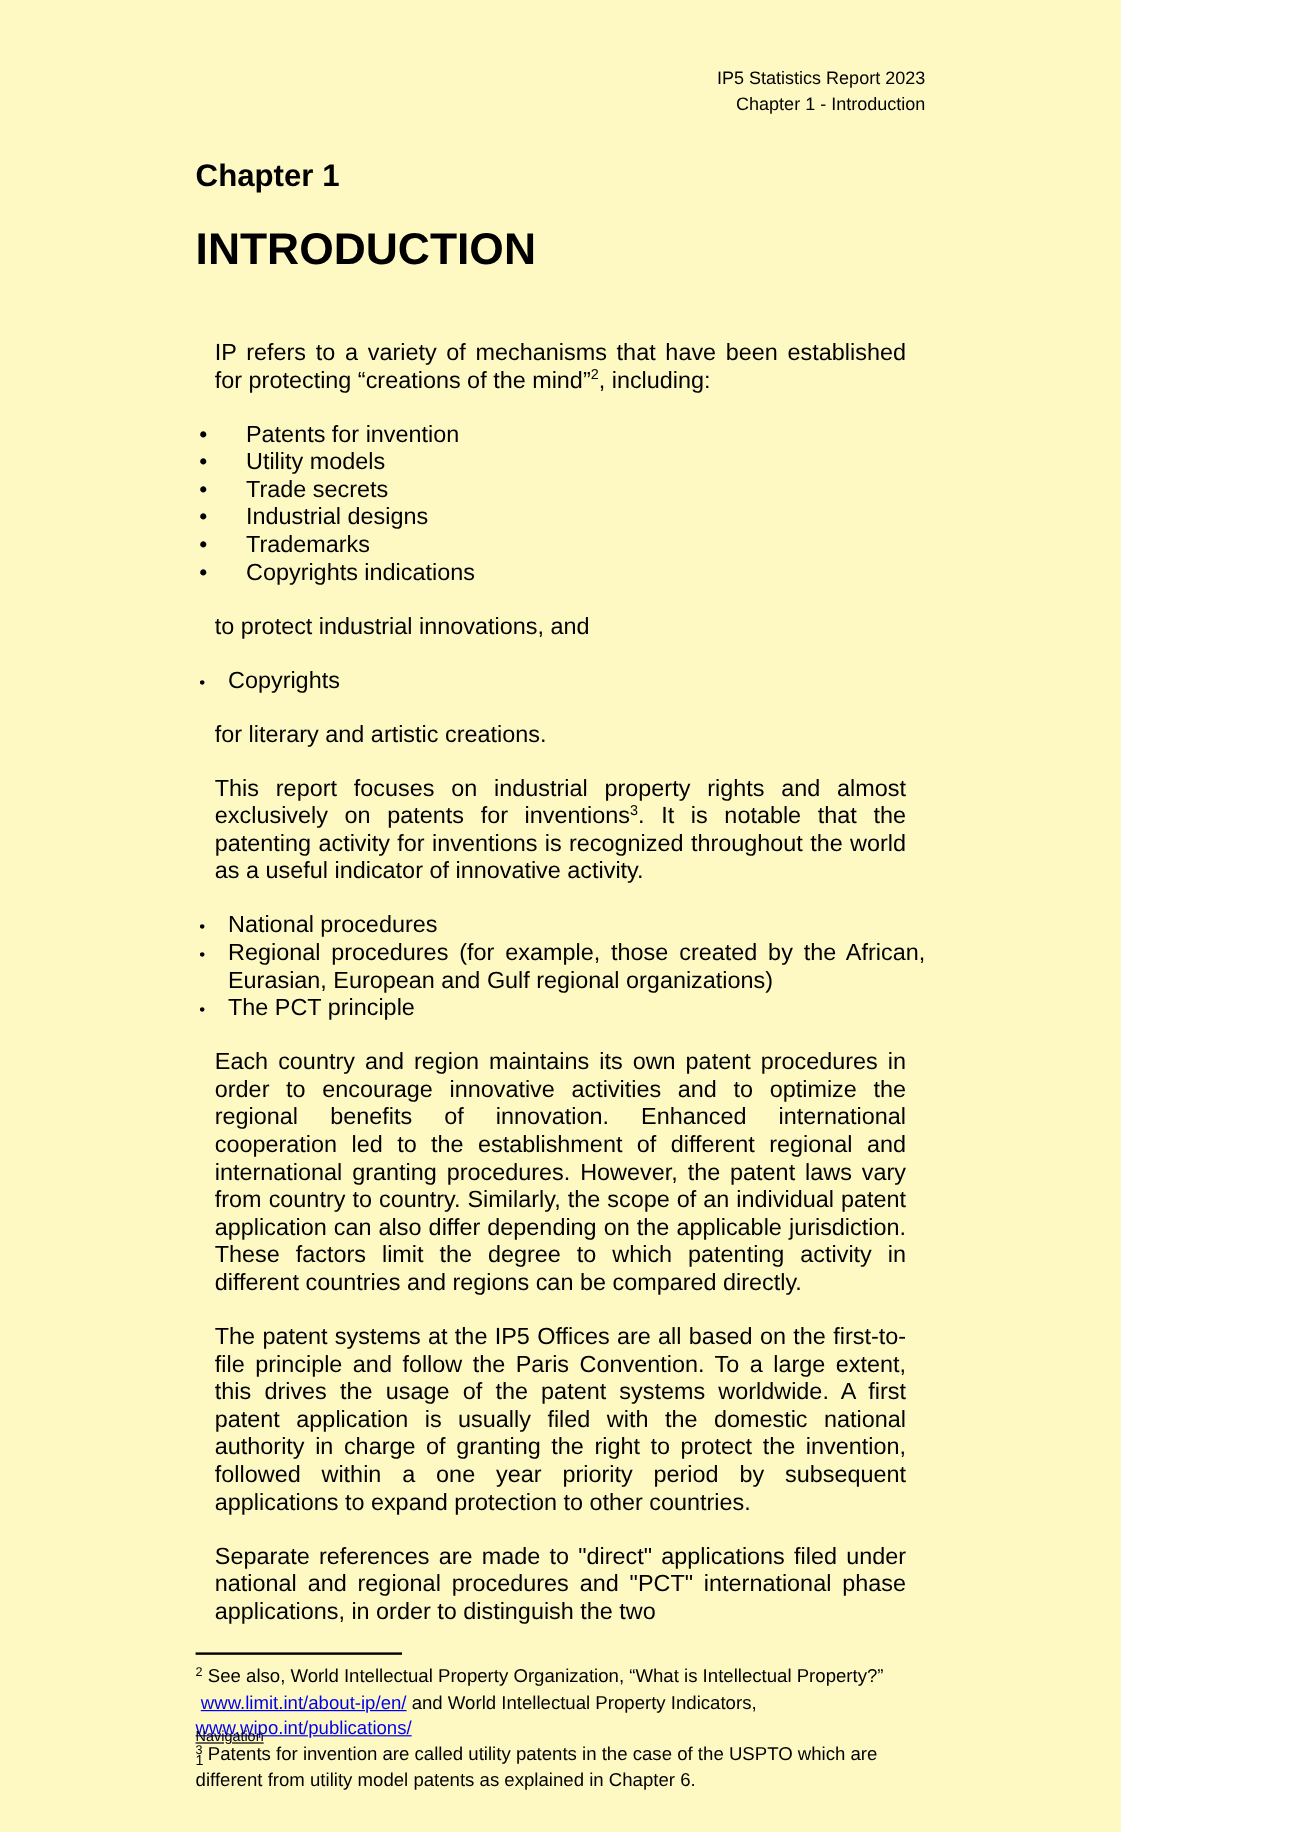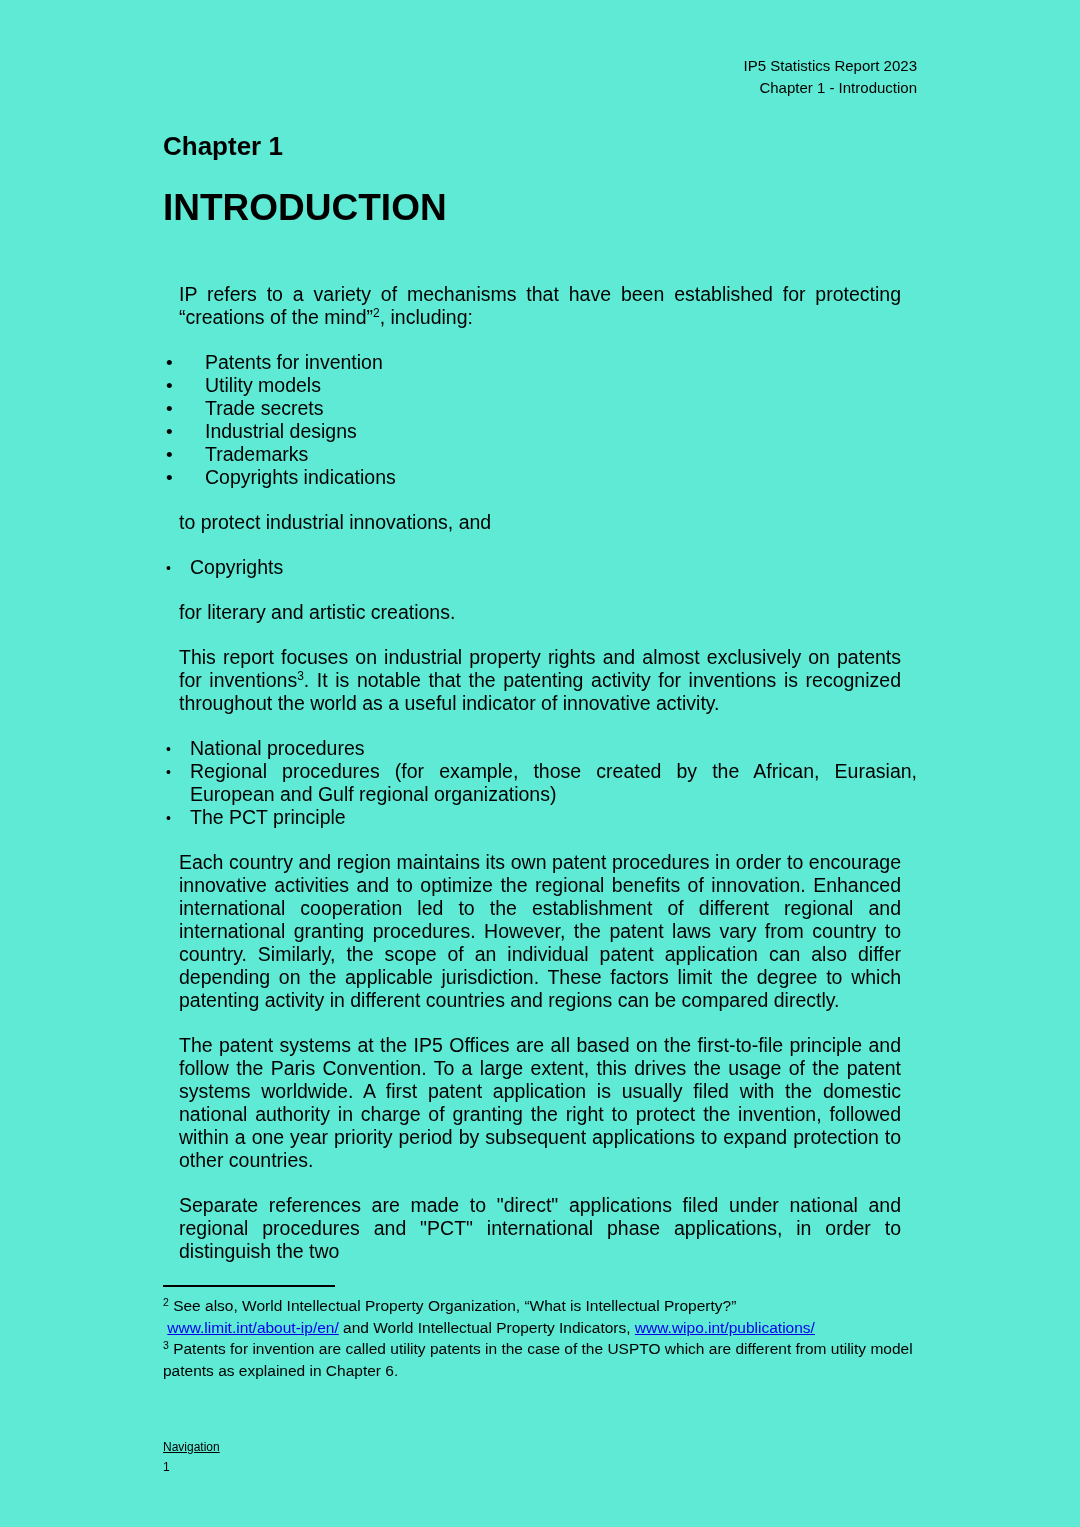--- a/index.html
+++ b/index.html
@@ -1,22 +1,22 @@
 <!DOCTYPE html>
 <html><head>
 <meta charset="utf-8">
 <title>IP5 Statistics Report 2023</title>
 <style>
   html, body { margin: 0; padding: 0; background: #ffffff; }
   * { box-sizing: border-box; }
   .page {
     position: relative;
-    width: 1080px;
+    width: 934px;
     height: 1527px;
-    background: #5eead4;
+    background: #fef9c3;
     color: #000000;
     font-family: "Liberation Sans", "DejaVu Sans", sans-serif;
     overflow: hidden;
   }
   .content {
     position: absolute;
     left: 163px;
     right: 163px;
     top: 0;
   }

